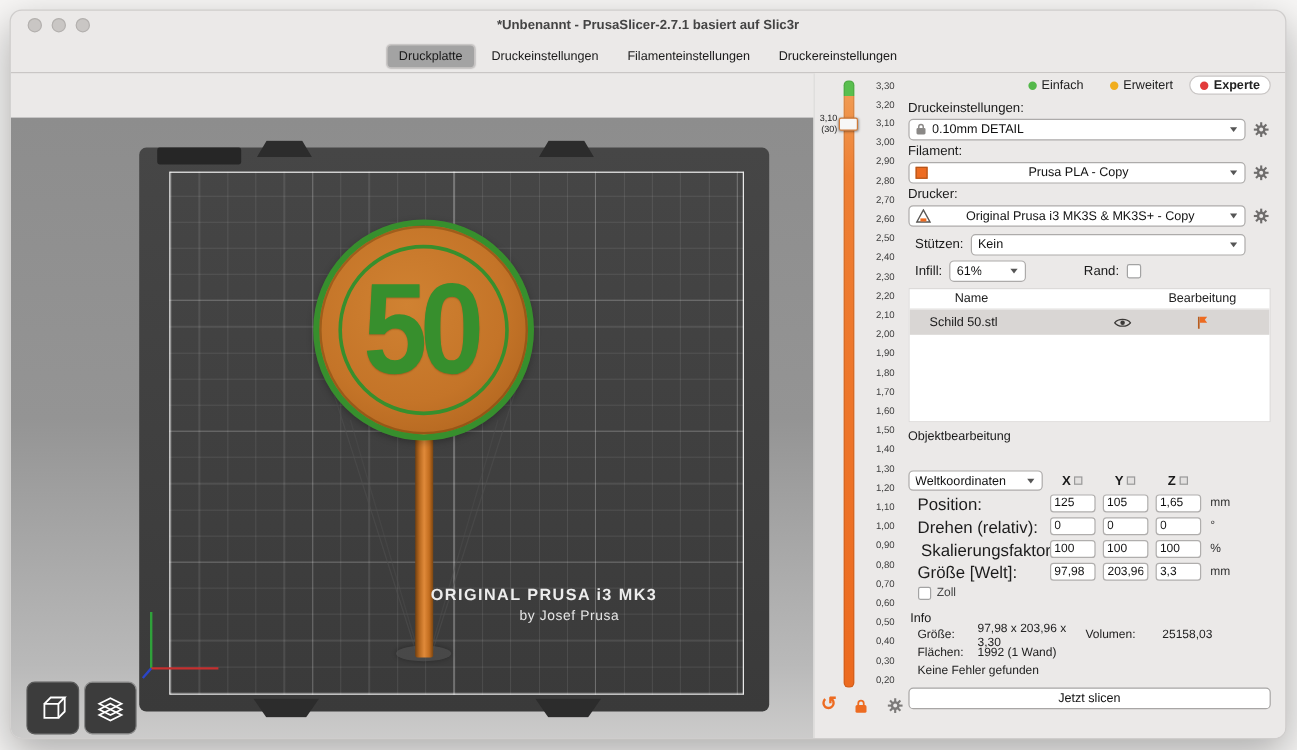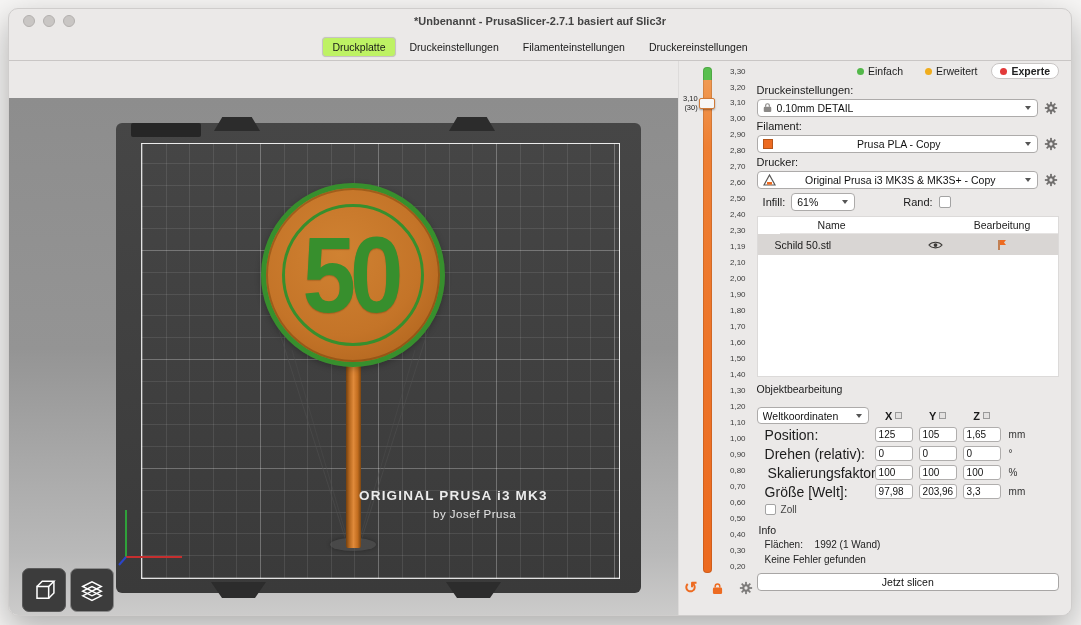--- a/index.html
+++ b/index.html
@@ -9,21 +9,21 @@
     border-radius:10px;border:1px solid #cfcdcc;box-shadow:0 12px 34px rgba(0,0,0,.30);overflow:hidden;}
   
   .titlebar{position:relative;height:24px;display:flex;align-items:center;}
   .traffic{display:flex;gap:8px;margin-left:14px;}
   .tl{width:12px;height:12px;border-radius:50%;background:#c9c6c4;border:1px solid #b3b0ae;}
   .title{position:absolute;left:0;right:0;text-align:center;font-size:11px;font-weight:bold;color:#444;}
   
   .tabbar{height:28px;display:flex;justify-content:center;align-items:center;gap:4px;
     border-bottom:1px solid #c9c6c5;}
   .tab{font-size:10.5px;color:#1a1a1a;padding:3px 9px;border-radius:4px;border:1px solid transparent;}
-  .tab.active{background:#bef264;border-color:#c6c3c2;box-shadow:0 0 1px rgba(0,0,0,.15);}
+  .tab.active{background:#a3a3a3;border-color:#c6c3c2;box-shadow:0 0 1px rgba(0,0,0,.15);}
   
   .content{display:flex;height:556px;}
   
   .viewport{position:relative;width:670px;height:556px;overflow:hidden;
     background:linear-gradient(180deg,#8d8d8d 0%,#949494 45%,#b9b9b9 82%,#d8d7d6 100%);margin-top:37px;}
   .bed{position:absolute;left:107px;top:25px;width:525px;height:470px;background:linear-gradient(180deg,#464646,#3a3a3a);
     border-radius:6px;}
   .printarea{position:absolute;left:25px;top:20px;right:21px;bottom:14px;border:1px solid rgba(255,255,255,.85);
     background:
       repeating-linear-gradient(90deg,rgba(255,255,255,.20) 0 1px,transparent 1px 118px),
@@ -91,29 +91,29 @@
   .swatch{width:10px;height:10px;background:#ed6b21;border:1px solid #b5551a;flex:none;}
   .row-supports{height:19px;margin-top:5px;margin-right:21px;padding-left:6px;display:flex;align-items:center;gap:6px;}
   .row-supports .combo{flex:1;}
   .row-infill{height:19px;margin-top:3px;padding-left:6px;display:flex;align-items:center;gap:6px;}
   .infill-combo{width:64px;}
   .brim-label{margin-left:42px;}
   .chk{width:12px;height:12px;background:#fff;border:1px solid #a3a3a3;border-radius:2px;flex:none;}
   .objlist{margin-top:5px;flex:1;min-height:60px;background:#fff;border:1px solid #dcdad9;
     display:flex;flex-direction:column;overflow:hidden;}
   .objlist-header{height:17px;display:flex;align-items:center;font-size:10.5px;color:#222;
-    border-bottom:1px solid #e6e4e3;flex:none;margin-left:22px;}
+    border-bottom:1px solid #e6e4e3;flex:none;}
   .oh-name{flex:1;padding-left:38px;}
   .oh-edit{width:112px;text-align:center;}
   .objrow{height:21px;background:#d9d6d4;display:flex;align-items:center;font-size:10.5px;flex:none;}
   .objrow .oname{padding-left:17px;flex:1;}
   .objrow .oeye{width:22px;display:flex;justify-content:center;}
   .objrow .oedit{width:112px;display:flex;justify-content:center;}
   .manip-title{height:14px;margin-top:5px;font-size:10.5px;line-height:14px;}
-  .coord-row{height:19px;margin-top:10px;display:flex;align-items:center;}
+  .coord-row{height:19px;margin-top:20px;display:flex;align-items:center;}
   .coord-combo{width:112px;margin-right:6px;height:17px;}
   .axhead{width:38px;margin-right:6px;display:flex;align-items:center;justify-content:center;gap:3px;
     font-weight:bold;font-size:11px;}
   .axbox{width:7px;height:7px;border:1px solid #9a9a9a;background:#e3e1e0;}
   .m-row{height:19px;display:flex;align-items:center;}
   .m-label{width:118px;padding-left:8px;font-size:14px;color:#1c1c1c;display:flex;align-items:center;gap:3px;}
   .num{width:38px;height:15px;margin-right:6px;border:1px solid #b0aead;border-radius:3px;background:#fff;
     font-size:10px;padding:0 3px;font-family:inherit;color:#111;}
   .unit{font-size:10px;color:#333;margin-left:2px;}
   .zoll-row{height:13px;margin:2px 0;padding-left:8px;display:flex;align-items:center;gap:5px;font-size:10px;color:#444;}
@@ -215,21 +215,21 @@
           <div class="tick" style="top: 21.5px;">3,20</div>
           <div class="tick" style="top: 37.4px;">3,10</div>
           <div class="tick" style="top: 53.4px;">3,00</div>
           <div class="tick" style="top: 69.4px;">2,90</div>
           <div class="tick" style="top: 85.4px;">2,80</div>
           <div class="tick" style="top: 101.3px;">2,70</div>
           <div class="tick" style="top: 117.3px;">2,60</div>
           <div class="tick" style="top: 133.3px;">2,50</div>
           <div class="tick" style="top: 149.2px;">2,40</div>
           <div class="tick" style="top: 165.2px;">2,30</div>
-          <div class="tick" style="top: 181.2px;">1,19</div>
+          <div class="tick" style="top: 181.2px;">2,20</div>
           <div class="tick" style="top: 197.1px;">2,10</div>
           <div class="tick" style="top: 213.1px;">2,00</div>
           <div class="tick" style="top: 229.1px;">1,90</div>
           <div class="tick" style="top: 245.1px;">1,80</div>
           <div class="tick" style="top: 261px;">1,70</div>
           <div class="tick" style="top: 277px;">1,60</div>
           <div class="tick" style="top: 293px;">1,50</div>
           <div class="tick" style="top: 308.9px;">1,40</div>
           <div class="tick" style="top: 324.9px;">1,30</div>
           <div class="tick" style="top: 340.9px;">1,20</div>
@@ -342,20 +342,28 @@
             <rect x="7" y="1" width="2" height="14"></rect>
               <rect x="1" y="7" width="14" height="2"></rect>
             <rect x="7" y="1" width="2" height="14" transform="rotate(45 8 8)"></rect>
             <rect x="1" y="7" width="14" height="2" transform="rotate(45 8 8)"></rect>
             <circle cx="8" cy="8" r="4.2"></circle>
               <circle cx="8" cy="8" r="1.9" fill="#ebe9e8"></circle>
           </svg>
         </div>
       </div>
 
+      <div class="row-supports">
+        <span>Stützen:</span>
+        <div class="combo">
+          <span class="ctext">Kein</span>
+          <span class="spacer"></span>
+          <span class="carrow"></span>
+        </div>
+      </div>
 
       <div class="row-infill">
         <span>Infill:</span>
         <div class="combo infill-combo">
           <span class="ctext">61%</span>
           <span class="spacer"></span>
           <span class="carrow"></span>
         </div>
         <span class="brim-label">Rand:</span>
         <span class="chk"></span>
@@ -449,20 +457,26 @@
         <span class="unit">mm</span>
       </div>
 
       <div class="zoll-row">
         <span class="chk"></span>
         <span>Zoll</span>
       </div>
 
       <div class="info-title">Info</div>
       <div class="info-line">
+        <span class="il-l1">Größe:</span>
+        <span class="il-v1">97,98 x 203,96 x 3,30</span>
+        <span class="il-l2">Volumen:</span>
+        <span class="il-v2">25158,03</span>
+      </div>
+      <div class="info-line">
         <span class="il-l1">Flächen:</span>
         <span>1992 (1 Wand)</span>
       </div>
       <div class="info-line">
         <span>Keine Fehler gefunden</span>
       </div>
 
       <div class="slice-btn">Jetzt slicen</div>
     </div>
   </div>

